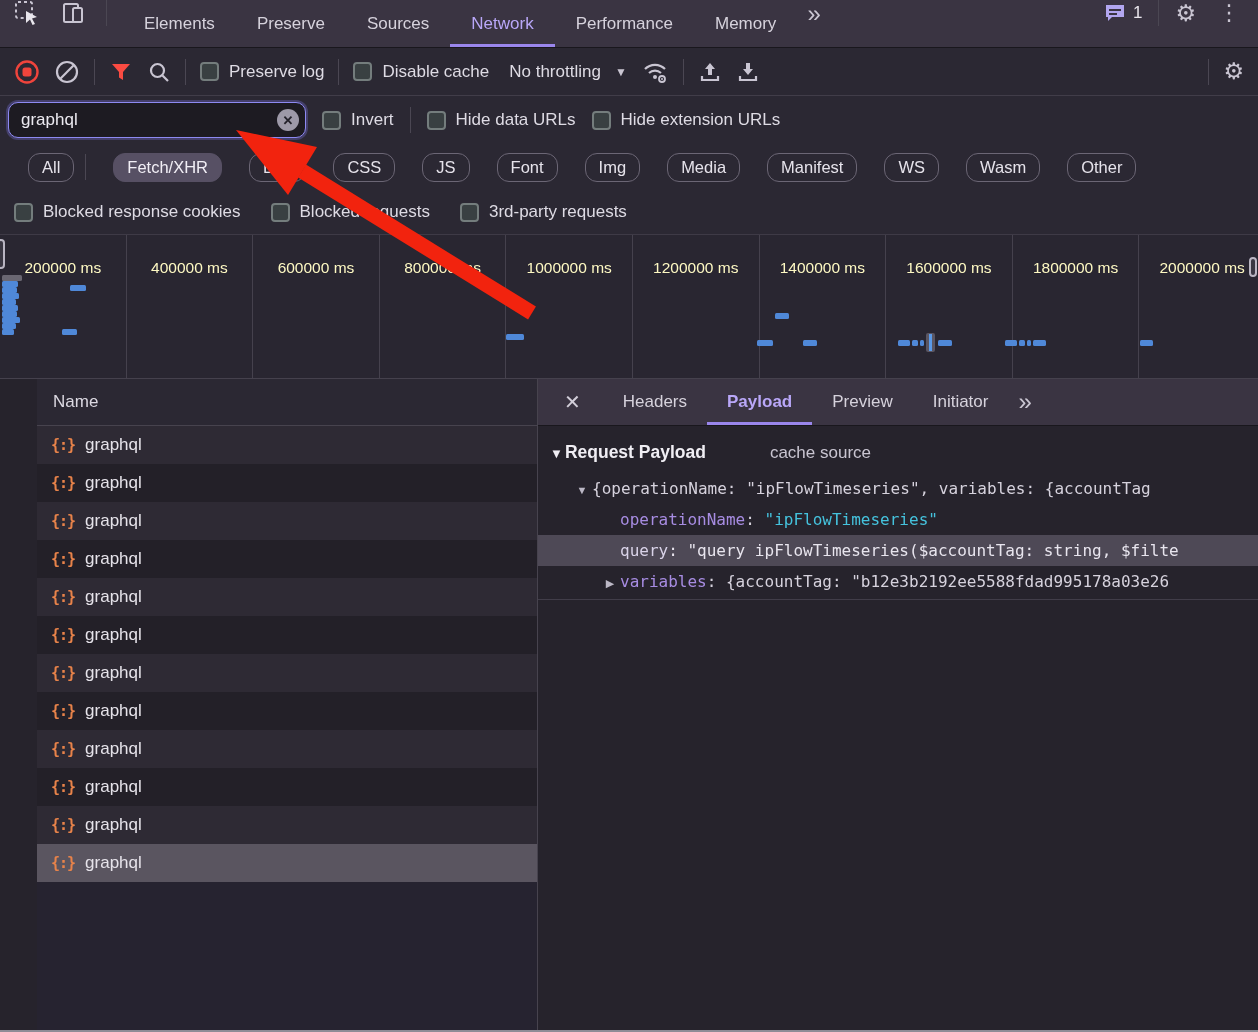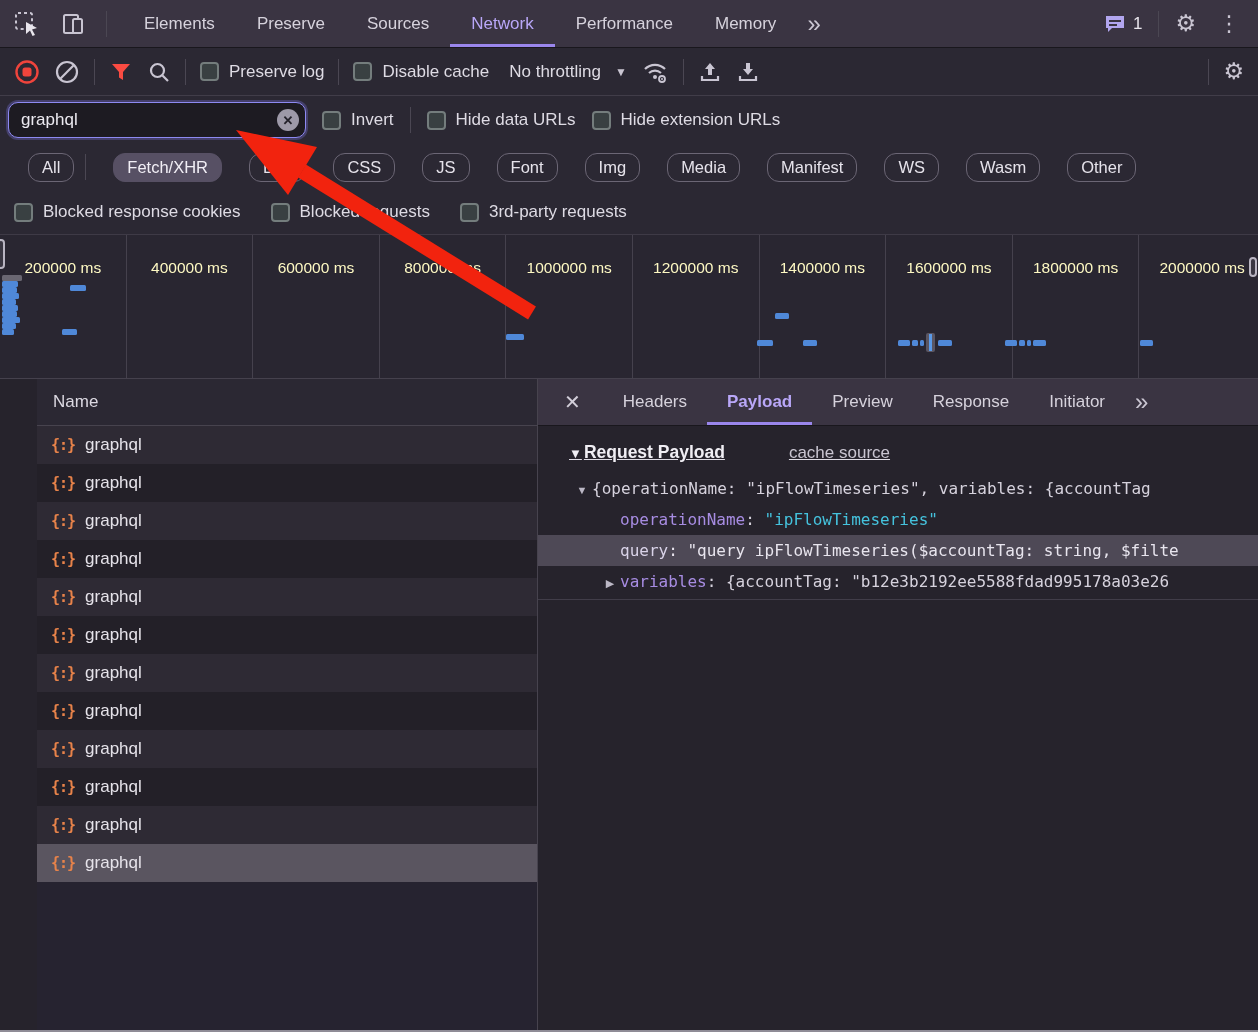--- a/index.html
+++ b/index.html
@@ -6,21 +6,21 @@
   html,body { background:#141218; }
   .devtools {
     position:relative; width:1258px; height:1032px; overflow:hidden;
     background:#26232c; color:#dedbe4;
     font-family:"Liberation Sans", sans-serif; font-size:17px;
   }
   .vsep { width:1px; height:26px; background:#4b4753; flex:0 0 1px; }
   .icon-btn { display:flex; align-items:center; justify-content:center; cursor:pointer; color:#c9c5d2; }
 
   
-  .tabbar { height:48px; background:#3a3442; display:flex; align-items:center; border-bottom:1px solid #19171d; }
+  .tabbar { height:48px; background:#3a3442; display:flex; align-items:flex-start; border-bottom:1px solid #19171d; }
   .tabbar .left-icons { display:flex; align-items:center; gap:20px; padding:0 16px 0 14px; }
   .main-tabs { display:flex; height:100%; align-items:stretch; }
   .main-tab { display:flex; align-items:center; padding:0 21px; color:#d6d2dc; cursor:pointer; border-bottom:3px solid transparent; border-top:3px solid transparent; }
   .main-tab.active { color:#b9a7f8; border-bottom-color:#9a86ec; }
   .tab-more { display:flex; align-items:center; padding:0 10px; font-size:24px; color:#cac6d2; cursor:pointer; }
   .tabbar-right { margin-left:auto; display:flex; align-items:center; gap:16px; padding-right:12px; }
   .issues { display:flex; align-items:center; gap:7px; cursor:pointer; }
   .issues .count { color:#e8e5ec; }
   .txt-icon { font-size:23px; line-height:1; color:#c9c5d2; cursor:pointer; }
   .dots { font-size:22px; letter-spacing:0; padding:0 6px; }
@@ -73,21 +73,21 @@
   .req-row.selected { background:#5a5560; }
   .braces { color:#e8834a; font-family:"DejaVu Sans Mono", monospace; font-weight:bold; font-size:15px; letter-spacing:-1px; }
 
   .right-pane { flex:1; background:#26232c; display:flex; flex-direction:column; overflow:hidden; }
   .detail-tabs { height:47px; background:#3a3442; display:flex; align-items:center; border-bottom:1px solid #19171d; flex:0 0 47px; }
   .close-x { font-size:20px; color:#d2ced9; padding:0 22px 0 26px; cursor:pointer; }
   .detail-tab { display:flex; align-items:center; height:100%; padding:0 20px; color:#d6d2dc; cursor:pointer; border-bottom:3px solid transparent; border-top:3px solid transparent; }
   .detail-tab.active { color:#b9a7f8; border-bottom-color:#9a86ec;font-weight:bold; }
 
   .payload { padding:0; overflow:hidden; }
-  .payload-header { display:flex; align-items:center; margin:16px 0 10px 31px;text-decoration:underline; }
+  .payload-header { display:flex; align-items:center; margin:16px 0 10px 12px; }
   .payload-title { font-weight:bold; font-size:17.5px; color:#f0eef4; }
   .payload-title .tri { font-size:13px; margin-right:2px; }
   .view-source { margin-left:64px; color:#c9c5d1; cursor:pointer; }
   .code-line { position:relative; height:31px; line-height:31px; white-space:nowrap; overflow:hidden;
     font-family:"DejaVu Sans Mono", monospace; font-size:16px; color:#d6d2dd; }
   .code-line.selected { background:#4e4956; }
   .code-line .tri { display:inline-block; width:20px; text-align:center; font-size:11px; color:#bcb8c6; font-family:"Liberation Sans", sans-serif; }
   .seg-key { color:#a78ce2; }
   .seg-string { color:#45c2dd; }
   .seg-plain { color:#d6d2dd; }
@@ -385,21 +385,20 @@
         </div>
     </div>
 
     <div class="right-pane">
       <div class="detail-tabs">
         <span class="close-x">✕</span>
         <span id="detail-tabs-list" style="display:flex; height:100%;">
             <span class="detail-tab">Headers</span>
             <span class="detail-tab active">Payload</span>
             <span class="detail-tab">Preview</span>
-            <span class="detail-tab">Response</span>
             <span class="detail-tab">Initiator</span>
           </span>
         <span class="tab-more">»</span>
       </div>
 
       <div class="payload">
         <div class="payload-header">
           <span class="payload-title"><span class="tri">▼</span><span>Request Payload</span></span>
           <span class="view-source">cache source</span>
         </div>

